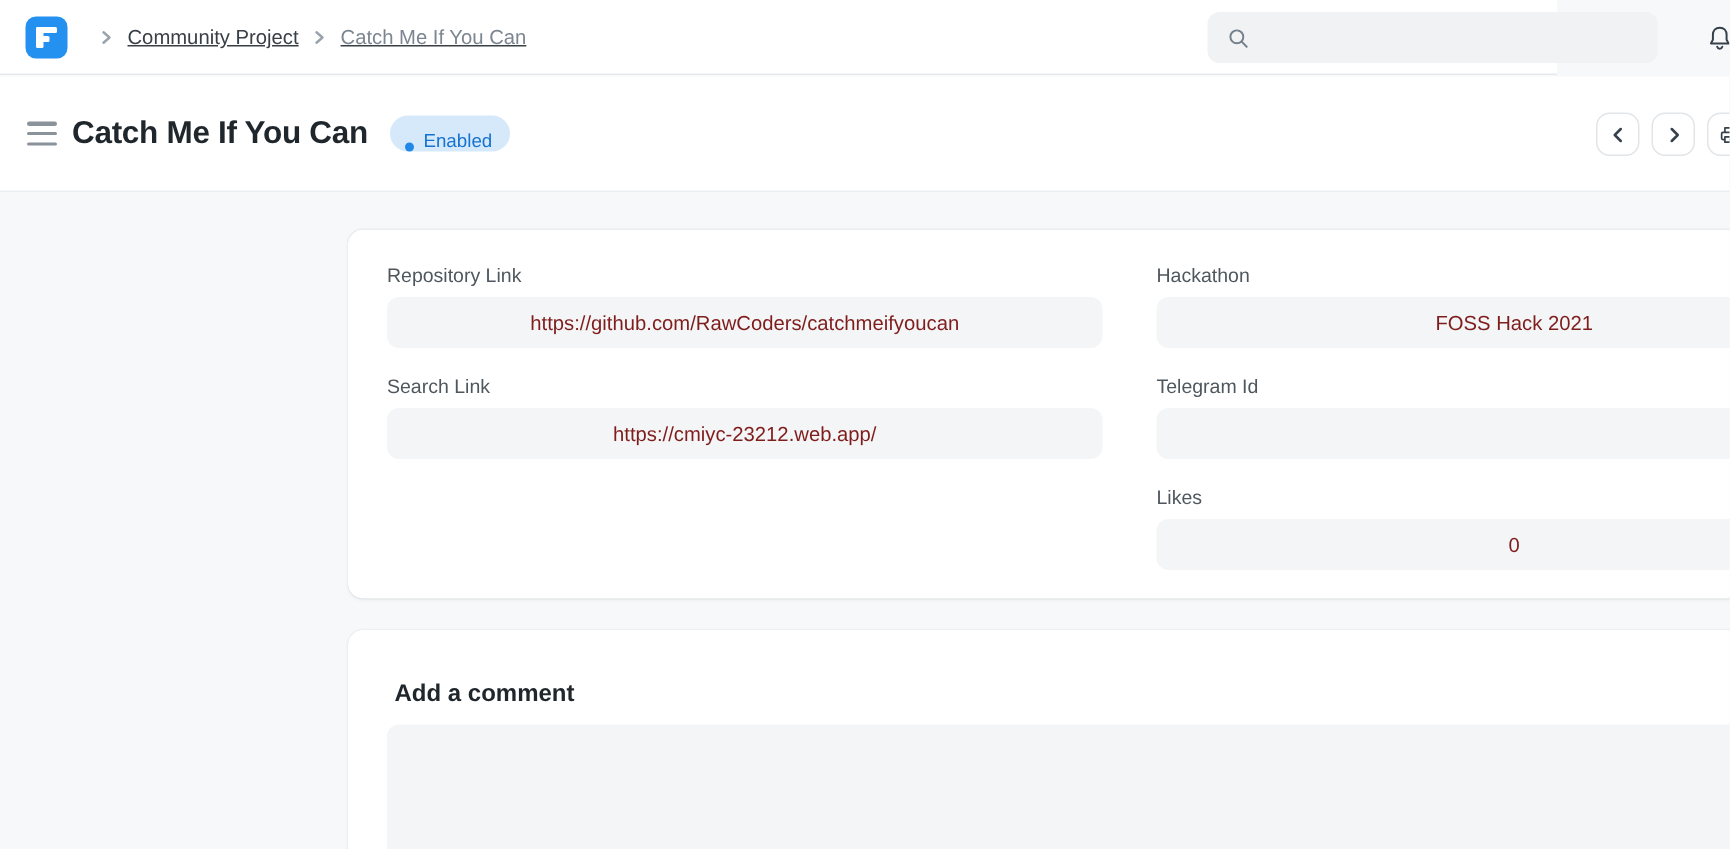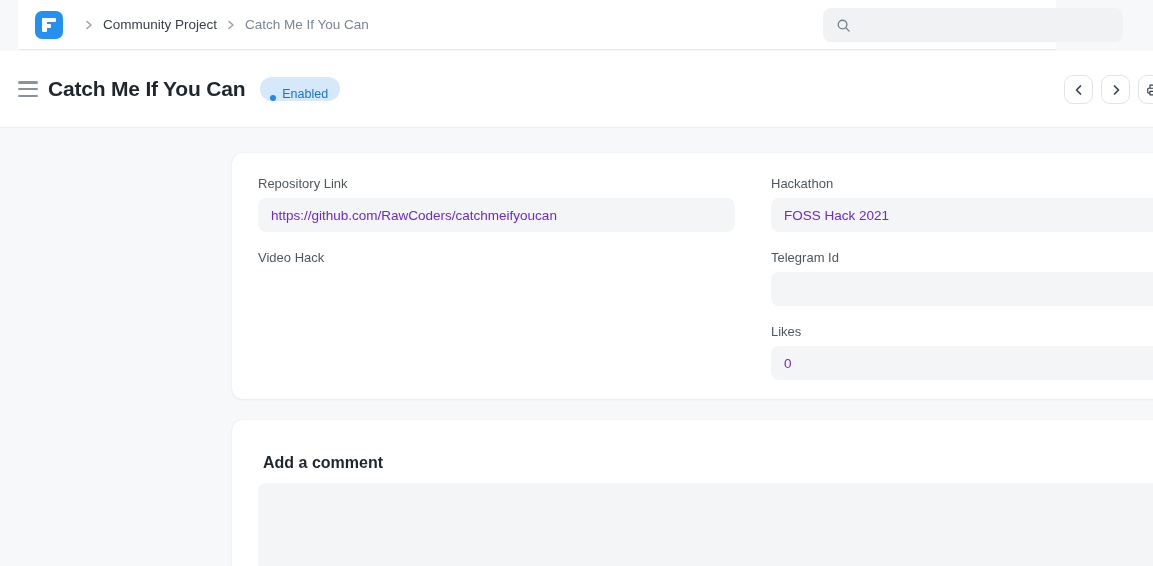--- a/index.html
+++ b/index.html
@@ -7,23 +7,23 @@
   body {
     font-family:"Liberation Sans","DejaVu Sans",sans-serif;
     background:#f7f8f9;
     color:#383f45;
     position:relative;
   }
   .viewport { position:absolute; inset:0; width:1153px; height:566px; overflow:hidden; }
 
   
   .navbar {
-    position:absolute; left:18px; top:0; width:1038px; height:50px;
+    position:absolute; left:0; top:0; width:1038px; height:50px;
     background:#ffffff; border-bottom:1px solid #e7eaec;
-    display:flex; align-items:center;
+    display:flex; align-items:center;text-decoration:underline;
   }
   .app-logo {
     width:28px; height:28px; border-radius:7px; background:#2490ef;
     margin-left:17px; position:relative; flex:none; cursor:pointer;
   }
   .app-logo .f-top { position:absolute; left:7px; top:7px; width:14px; height:4px; background:#fff; border-radius:1px; }
   .app-logo .f-stem { position:absolute; left:7px; top:7px; width:4.5px; height:14px; background:#fff; border-radius:1px; }
   .app-logo .f-mid { position:absolute; left:7px; top:13px; width:9px; height:4px; background:#fff; border-radius:1px; }
 
   .breadcrumb { display:flex; align-items:center; margin-left:12px; font-size:13.5px; }
@@ -86,21 +86,21 @@
     box-shadow:0 0 1px rgba(25,39,52,.14), 0 1px 3px rgba(25,39,52,.05);
   }
   .form-card { left:232px; top:13px; width:1042px; padding:23px 26px 19px 26px; }
   .form-grid { display:grid; grid-template-columns:477px 477px; column-gap:36px; align-items:start; }
 
   .field { margin-bottom:18px; }
   .field:last-child { margin-bottom:0; }
   .field-label { display:block; font-size:13px; color:#4f575e; margin-bottom:7px; }
   .field-input {
     width:100%; height:34px; background:#f4f5f6; border:none; border-radius:8px;
-    padding:0 13px; font-family:inherit; font-size:13.5px; color:#6d28d9; outline:none;
+    padding:0 13px; font-family:inherit; font-size:13.5px; color:#7f1d1d; outline:none;text-align:center;
   }
 
   .comment-card { left:232px; top:280px; width:1042px; height:340px; padding:34px 26px; }
   .comment-heading { font-size:16px; font-weight:700; color:#1f262c; padding-left:5px; }
   .comment-box {
     display:block; margin-top:11px; width:990px; height:250px;
     background:#f3f5f6; border:none; border-radius:8px; resize:none; outline:none;
     font-family:inherit; font-size:13.5px; color:#383f45; padding:10px 13px;
   }
 </style>
@@ -182,21 +182,22 @@
   <main class="content">
 
     <section class="card form-card">
       <div class="form-grid">
         <div class="form-col">
           <div class="field">
             <label class="field-label">Repository Link</label>
             <input class="field-input" type="text" spellcheck="false" value="https://github.com/RawCoders/catchmeifyoucan" style="">
           </div>
           <div class="field">
-            <label class="field-label">Video Hack</label>
+            <label class="field-label">Search Link</label>
+            <input class="field-input" type="text" spellcheck="false" value="https://cmiyc-23212.web.app/" style="">
           </div>
         </div>
 
         <div class="form-col">
           <div class="field">
             <label class="field-label">Hackathon</label>
             <input class="field-input" type="text" spellcheck="false" value="FOSS Hack 2021" style="">
           </div>
           <div class="field">
             <label class="field-label">Telegram Id</label>

